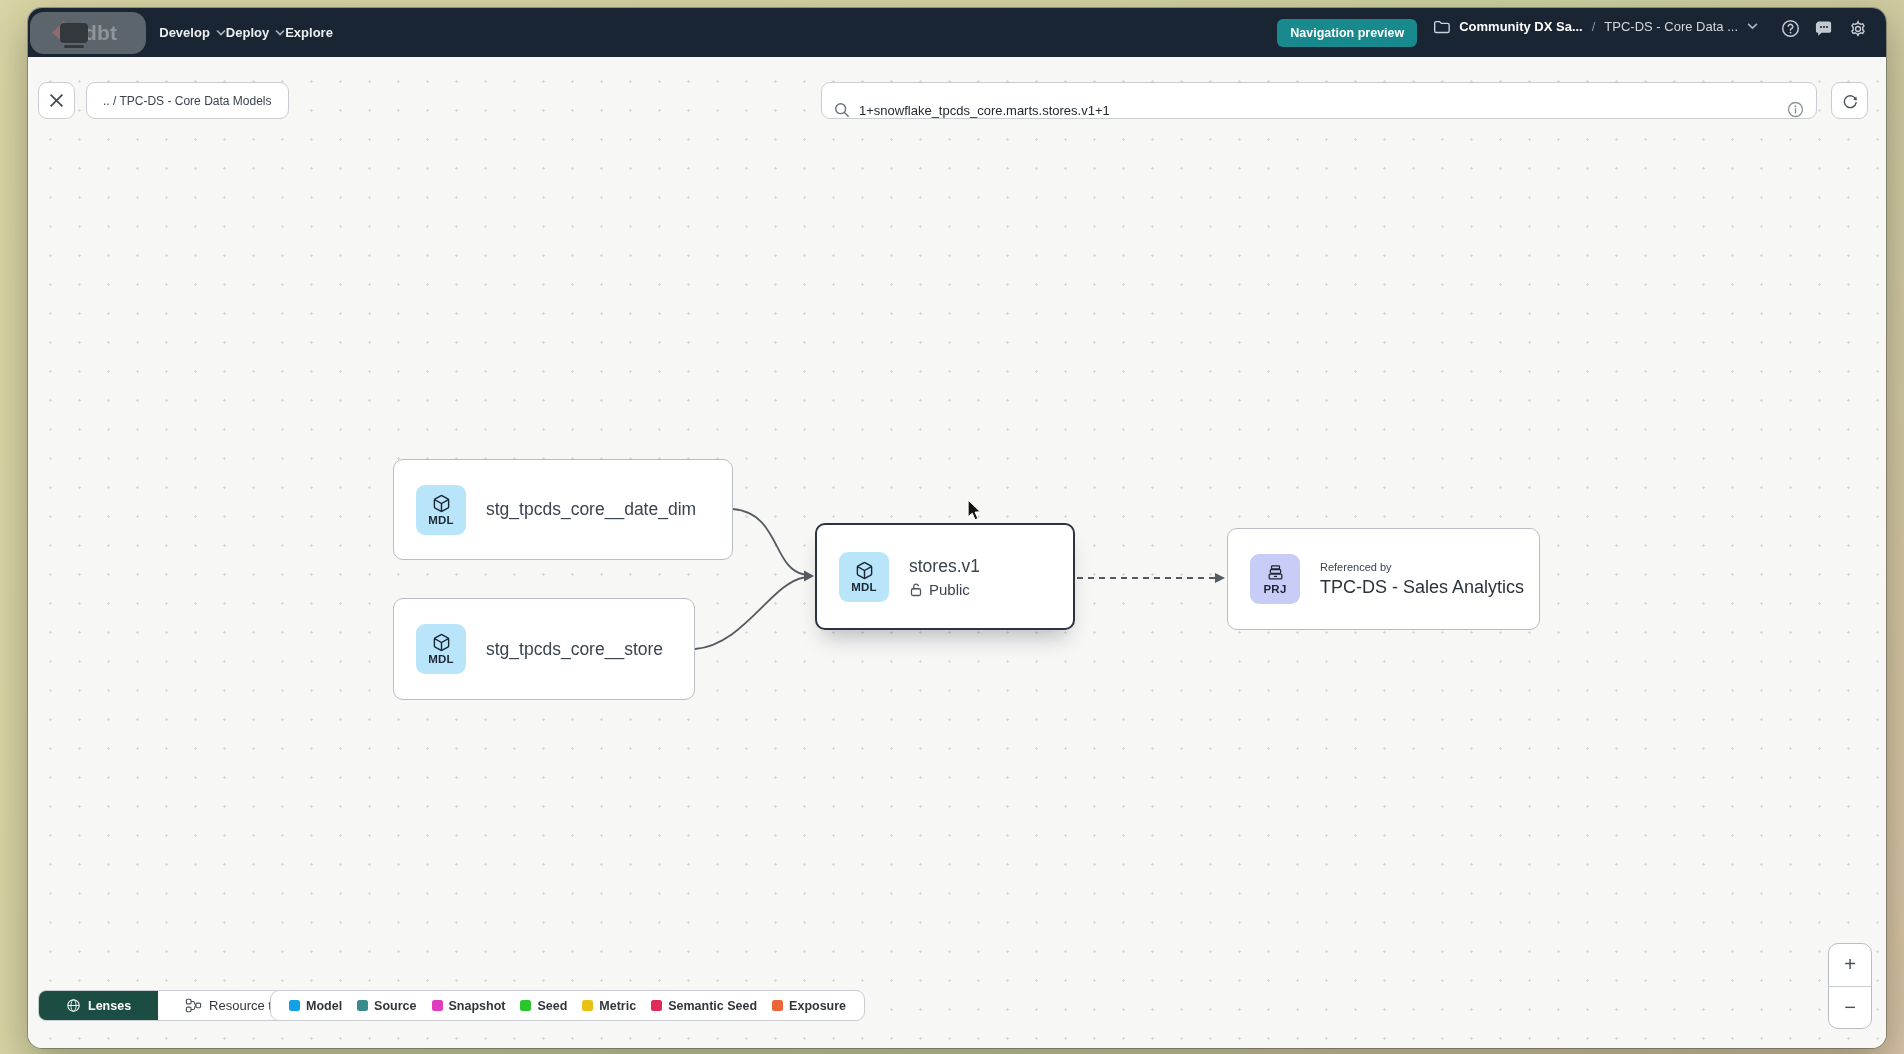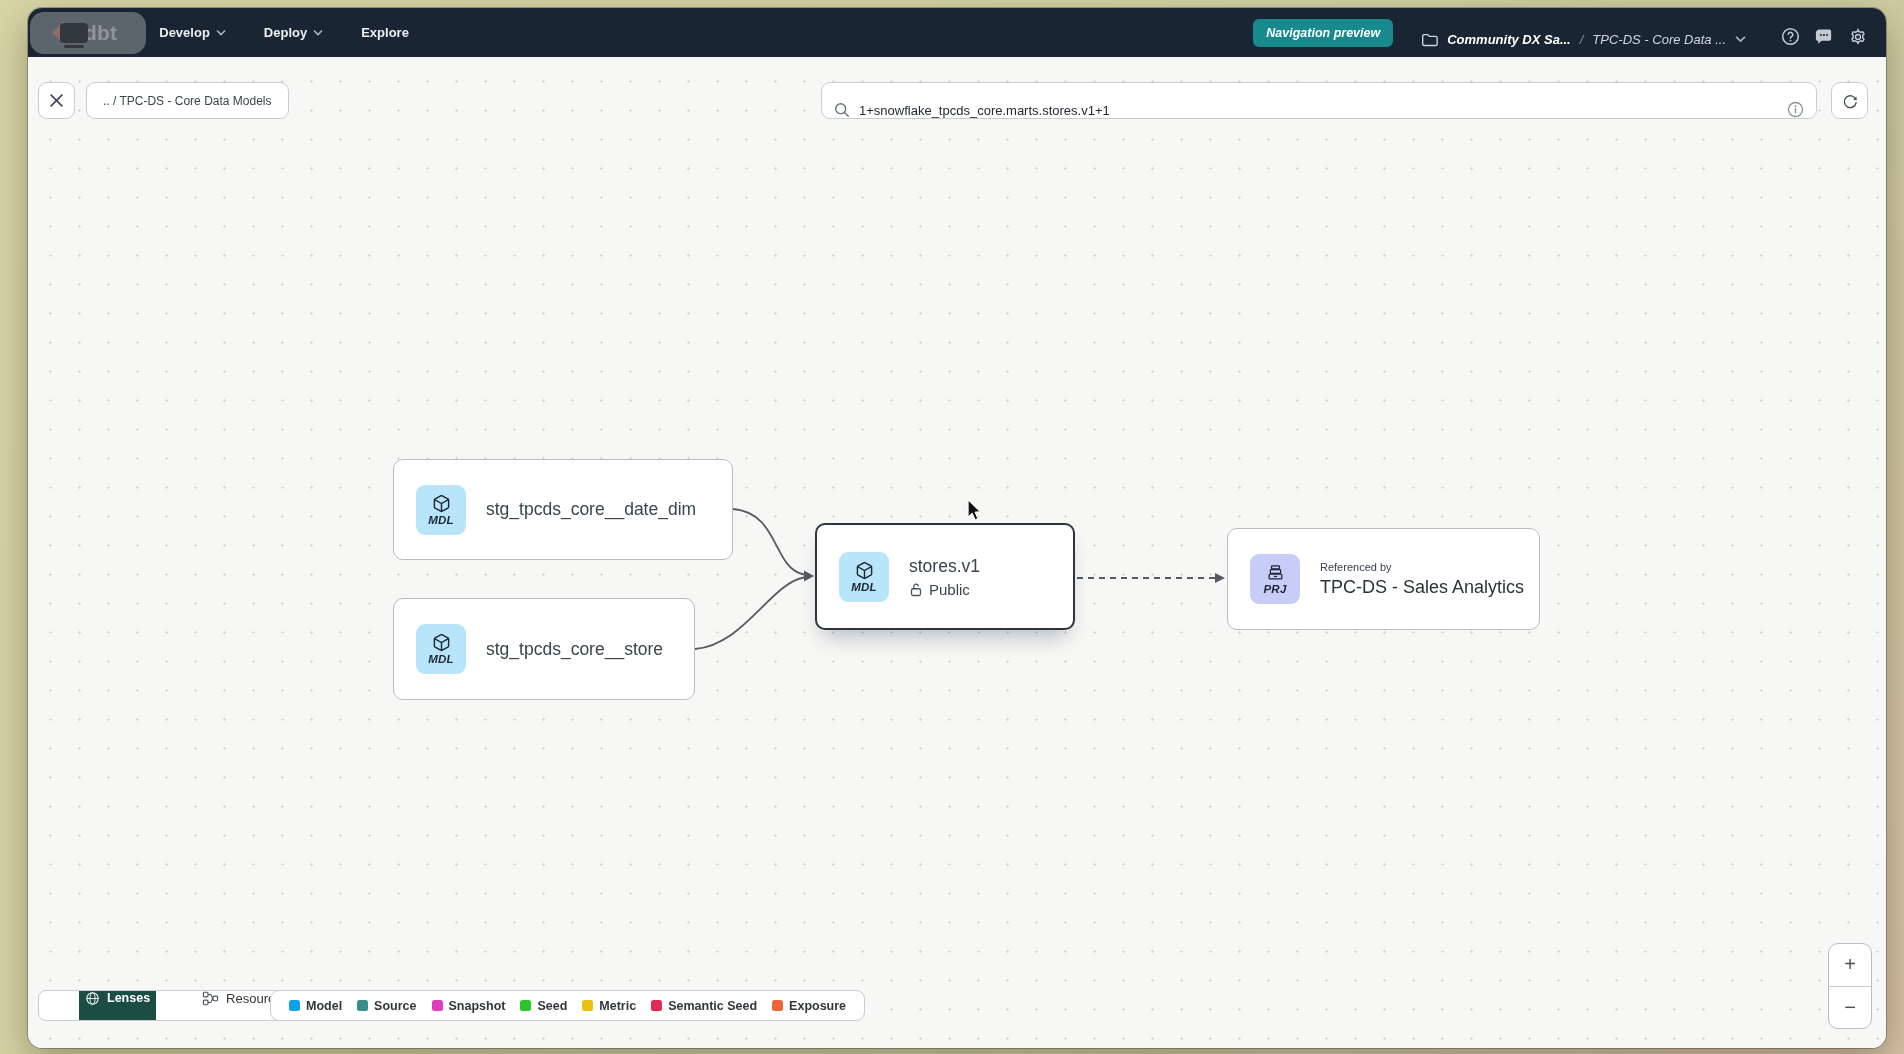--- a/index.html
+++ b/index.html
@@ -22,23 +22,23 @@
     box-shadow:0 0 0 1px rgba(40,45,50,.35), 0 14px 40px rgba(30,30,20,.35);
     background:#e5e5e5;
   }
   
   .navbar{
     position:absolute; left:0; top:0; right:0; height:49px;
     background:#1a2533; display:flex; align-items:center; padding:0 18px 0 22px;
   }
   .brand{ display:flex; align-items:center; gap:7px; margin-right:42px;}
   .brand-name{ color:#fff; font-size:21px; font-weight:700; letter-spacing:.2px;}
-  .nav-menu{ display:flex; align-items:center; gap:38px;}
+  .nav-menu{ display:flex; align-items:center; }
   .nav-item{ display:flex; align-items:center; gap:6px; color:#eceef0; font-size:13px; font-weight:700; cursor:pointer;}
-  .nav-right{ margin-left:auto; display:flex; align-items:flex-end; gap:28px;font-style:italic;}
+  .nav-right{ margin-left:auto; display:flex; align-items:flex-start; gap:16px;}
   .preview-badge{ background:#18898c; color:#fff; font-size:12.5px; font-weight:700; padding:7px 13px; border-radius:6px;}
   .crumbs{ display:flex; align-items:center; gap:9px; color:#d2d7dd; font-size:13px;}
   .crumb-project{ color:#fff; font-weight:700;}
   .crumb-sep{ color:#8a94a0;}
   .nav-icons{ display:flex; align-items:center; gap:14px; margin-left:6px;}
   .nav-icons .ic{ width:20px; height:20px; display:flex; align-items:center; justify-content:center;}
   
   .canvas{
     position:absolute; left:0; top:49px; right:0; bottom:0;
     background:#f7f7f5;
@@ -60,37 +60,37 @@
   .searchbar .value{ font-size:13px; color:#242b33; flex:1; white-space:nowrap; overflow:hidden;}
   .refresh-btn{ left:1803px; top:74px; width:37px; height:37px;}
   
   .node{
     position:absolute; background:#fff; border:1px solid #b9bdc4; border-radius:10px;
     display:flex; align-items:center; gap:20px; padding:0 22px; cursor:pointer; z-index:4;
   }
   .node.selected{ border:2px solid #2b3440; box-shadow:0 14px 22px -8px rgba(15,23,42,.28); z-index:5;}
   .badge{
     width:50px; height:50px; border-radius:9px; flex:none;
-    display:flex; flex-direction:column; align-items:center; justify-content:center; gap:1px;font-style:italic;
+    display:flex; flex-direction:column; align-items:center; justify-content:center; gap:1px;
   }
   .badge .badge-label{ font-size:11.5px; font-weight:700; color:#1d2733; letter-spacing:.2px;}
   .badge.mdl{ background:#b9e5fb;}
   .badge.prj{ background:#c7cdf6;}
   .node-label{ font-size:17.5px; color:#3a434f; font-weight:500; white-space:nowrap;}
   .node-lines{ display:flex; flex-direction:column; gap:4px;}
   .node-sub{ display:flex; align-items:center; gap:6px; font-size:15px; color:#3a434f;}
   .ref-small{ font-size:11px; color:#3a434f;}
   .ref-big{ font-size:18px; color:#2b333d; font-weight:500; white-space:nowrap;}
   .edges{ position:absolute; inset:0; z-index:3; pointer-events:none;}
   
   .lens-group{
     position:absolute; left:10px; top:982px; height:31px; z-index:6; display:flex;
     border-radius:8px; overflow:hidden; border:1px solid #c9ccd1; background:#fff; cursor:pointer;
   }
-  .lens-seg{ display:flex; align-items:flex-start; gap:7px; padding:0 6px; font-size:12.5px;margin-left:40px;}
+  .lens-seg{ display:flex; align-items:center; gap:7px; padding:0 27px; font-size:12.5px;}
   .lens-seg.dark{ background:#1b4d42; color:#fff; font-weight:700;}
   .lens-seg.light{ color:#32373d; font-weight:400; font-size:13px;}
   .legend{
     position:absolute; left:242px; top:982px; height:31px; z-index:6;
     background:#fff; border:1px solid #c9ccd1; border-radius:9px;
     display:flex; align-items:center; gap:15px; padding:8px 18px;
   }
   .leg-item{ display:flex; align-items:center; gap:6px; font-size:12.5px; font-weight:700; color:#32373d;}
   .sw{ width:11px; height:11px; border-radius:2.5px; display:inline-block;}
   .zoomctl{

